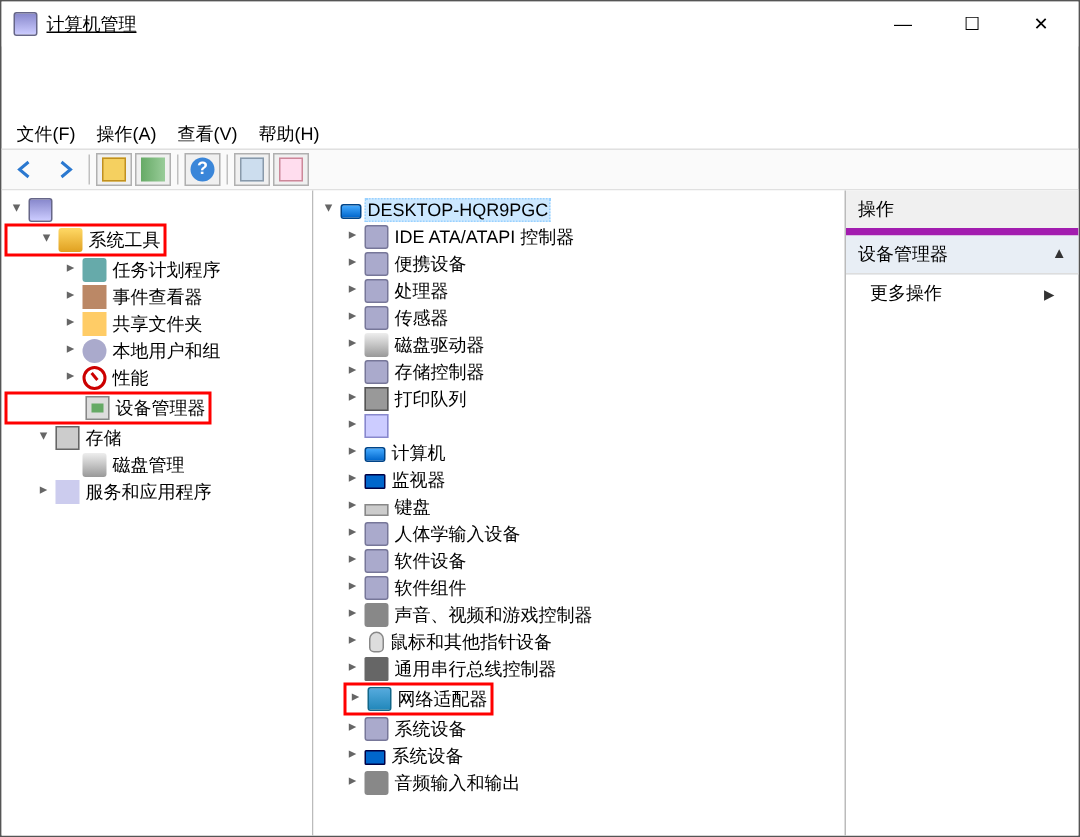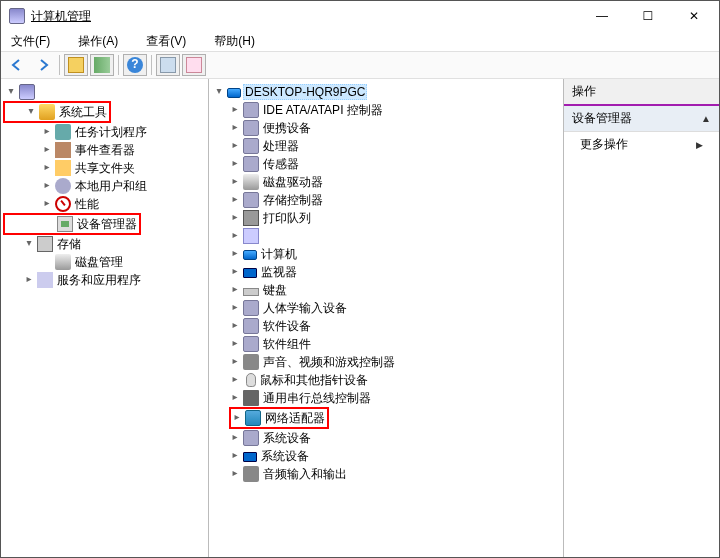--- a/index.html
+++ b/index.html
@@ -2,41 +2,41 @@
 <html><head>
 <meta charset="utf-8">
 <style>
 * { box-sizing: border-box; margin: 0; padding: 0; font-family: "Microsoft YaHei", "Segoe UI", sans-serif; font-size: 12px; }
 body { background: #fff; width: 720px; height: 558px; overflow: hidden; border: 1px solid #555; }
 .titlebar { height: 30px; display: flex; align-items: center; padding: 0 2px 0 8px; background: #fff; }
 .titlebar .app-icon { width: 16px; height: 16px; margin-right: 6px; }
 .titlebar .title { flex: 1; color: #000; text-decoration: underline; }
 .titlebar .win-btns { display: flex; }
 .titlebar .win-btn { width: 46px; height: 30px; display: flex; align-items: center; justify-content: center; color: #000; }
-.menubar { height: 20px; display: flex; align-items: center; padding: 0 4px; gap: 16px; }
+.menubar { height: 20px; display: flex; align-items: center; padding: 0 4px; gap: 2px; margin-top: 48px; }
 .menubar .menu-item { padding: 2px 6px; }
 .toolbar { height: 28px; border-top: 1px solid #e0e0e0; border-bottom: 1px solid #e0e0e0; display: flex; align-items: center; padding: 0 4px; gap: 2px; background: #fafafa; }
 .tool-btn { width: 24px; height: 22px; border: 1px solid transparent; display: flex; align-items: center; justify-content: center; }
 .tool-btn.bordered { border: 1px solid #b0b0b0; background: #f0f0f0; }
 .tool-sep { width: 1px; height: 20px; background: #c0c0c0; margin: 0 2px; }
 .main { display: flex; height: calc(100% - 78px); }
 .left-panel { width: 208px; border-right: 1px solid #bbb; overflow: auto; padding: 4px 2px; background: #fff; }
 .center-panel { flex: 1; border-right: 1px solid #bbb; overflow: auto; padding: 4px 2px; background: #fff; }
 .right-panel { width: 155px; background: #fff; }
 .tree-node { display: flex; align-items: center; height: 18px; gap: 2px; white-space: nowrap; }
 .tree-node .expand { width: 12px; height: 12px; font-size: 10px; color: #666; text-align: center; line-height: 10px; }
 .tree-node .expand.blank { visibility: hidden; }
 .tree-node .node-label { padding: 1px 2px; }
 .tree-node.selected .node-label { background: #cce8ff; border: 1px dotted #99d1ff; padding: 0 1px; }
 .children { padding-left: 18px; }
 .depth0 { padding-left: 2px; }
 .depth1 { padding-left: 20px; }
 .depth2 { padding-left: 38px; }
 .highlight-red { border: 2px solid #ff0000; }
-.right-header { background: #f0f0f0; padding: 4px 8px; font-weight: normal; border-bottom: 2px solid #a21caf; color: #000; }
+.right-header { background: #f0f0f0; padding: 4px 8px; font-weight: normal; border-bottom: 5px solid #a21caf; color: #000; }
 .right-section { background: #e8eef5; padding: 4px 8px; display: flex; justify-content: space-between; align-items: center; border-bottom: 1px solid #ddd; }
 .right-section .arrow { font-size: 10px; color: #333; }
 .right-item { padding: 4px 16px; display: flex; justify-content: space-between; align-items: center; }
 .right-item .arrow-r { font-size: 9px; color: #333; }
 
 .ic { display: inline-block; width: 16px; height: 16px; }
 .ic-comp { background: linear-gradient(#88c, #ccf); border: 1px solid #668; border-radius: 2px; }
 .ic-tools { background: linear-gradient(#ffd966, #e0a020); border-radius: 2px; }
 .ic-sched { background: #6aa; border-radius: 2px; }
 .ic-event { background: #b86; }

